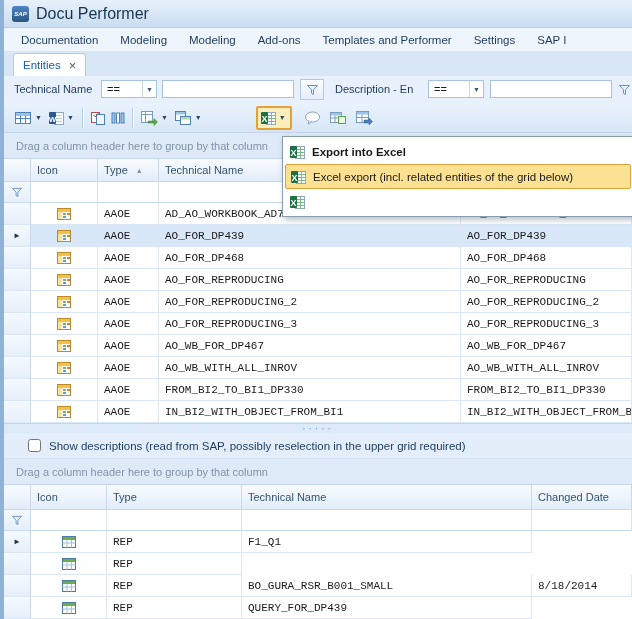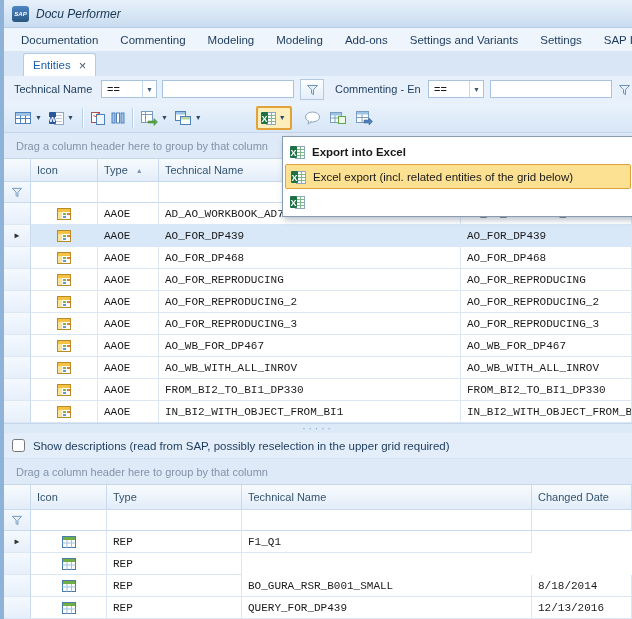--- a/index.html
+++ b/index.html
@@ -5,29 +5,29 @@
   html,body{margin:0;padding:0;background:#f0f0f0;font-family:"Liberation Sans",sans-serif;}
   .window{position:relative;width:632px;height:619px;overflow:hidden;background:#fff;
           border-left:4px solid #8fb2d9;box-sizing:border-box;font-size:11px;color:#1a1a1a;}
   
   .titlebar{position:absolute;left:0;top:0;right:0;height:28px;
             background:linear-gradient(#e7f1fb,#c9dcf0);border-bottom:1px solid #b7cde4;
             display:flex;align-items:center;padding-left:8px;box-sizing:border-box;}
   .app-icon{width:17px;height:16px;border-radius:3px;background:linear-gradient(#4f86c6,#27567f);
             color:#fff;font-size:6px;font-style:italic;font-weight:bold;display:flex;
             align-items:center;justify-content:center;margin-right:7px;}
-  .title{font-size:12px;color:var(--title-text,#16354f);font-style:italic;}
+  .title{font-size:16px;color:var(--title-text,#16354f);}
   
   .menubar{position:absolute;left:0;top:28px;right:0;height:24px;background:#eff5fc;
            border-bottom:1px solid #d9e6f4;display:flex;align-items:center;padding-left:6px;
            box-sizing:border-box;white-space:nowrap;}
   .mitem{padding:3px 11px;color:#1b3a5c;font-size:11.5px;cursor:default;}
   
   .tabstrip{position:absolute;left:0;top:52px;right:0;height:25px;background:#d8e6f5;
-            border-bottom:1px solid #e9f1fa;display:flex;align-items:flex-end;padding-left:19px;
+            border-bottom:1px solid #e9f1fa;display:flex;align-items:flex-end;padding-left:9px;
             box-sizing:border-box;}
   .tab{height:22px;background:#fff;border:1px solid #b5cce4;border-bottom:none;
        border-radius:3px 3px 0 0;display:flex;align-items:center;padding:0 9px;gap:8px;
        color:#1d5fa8;font-size:11.5px;}
   .tclose{color:#4a5a6a;font-size:13px;line-height:11px;}
   
   .filterbar{position:absolute;left:0;top:77px;right:0;height:26px;background:#e8f1fb;
              border-bottom:1px solid #d4e2f2;}
   .flabel{position:absolute;top:6px;color:#1b3a5c;}
   .combo{position:absolute;top:3px;height:18px;background:#fff;border:1px solid #a8c3e0;
@@ -70,21 +70,21 @@
   .drow.selected .dcell{background:var(--selection,#d8e8f8);}
   .drow.selected .dcell.gutter{background:linear-gradient(#f4f9fe,#e6effa);}
   .icon-cell{justify-content:center;padding-left:0;}
   .rowmark{font-size:8px;color:#333;}
   
   .splitter{position:absolute;left:0;right:0;top:423px;height:10px;background:#dce9f7;
             border-top:1px solid #c5d6ea;border-bottom:1px solid #c5d6ea;display:flex;
             align-items:center;justify-content:center;color:#7e9cc0;font-size:10px;
             letter-spacing:3px;line-height:4px;}
   .checkpanel{position:absolute;left:0;right:0;top:433px;height:26px;background:#e4eefa;
-              border-bottom:1px solid #d4e2f2;display:flex;align-items:center;padding-left:8px;
+              border-bottom:1px solid #d4e2f2;display:flex;align-items:center;padding-left:24px;
               box-sizing:border-box;gap:8px;color:#1b3a5c;font-size:11.5px;}
   .checkpanel input{width:13px;height:13px;margin:0;accent-color:#fff;}
   
   .menu{position:absolute;left:278px;top:136px;width:352px;background:#fff;
         border:1px solid #8a9cb2;box-shadow:2px 3px 6px rgba(60,80,110,.35);z-index:50;
         padding:2px;box-sizing:border-box;}
   .menu-item{height:25px;display:flex;align-items:center;gap:7px;padding:0 4px;
              font-size:11.5px;white-space:nowrap;overflow:hidden;box-sizing:border-box;}
   .menu-item.bold{font-weight:bold;}
   .menu-item.hl{background:var(--menu-highlight,#fce192);border:1px solid var(--accent-orange,#e2a23a);
@@ -96,25 +96,24 @@
 
 <div class="window">
 
   <div class="titlebar">
     <div class="app-icon">SAP</div>
     <span class="title">Docu Performer</span>
   </div>
 
   <div class="menubar">
     <span class="mitem">Documentation</span>
-    <span class="mitem">Commenting</span>
     <span class="mitem">Modeling</span>
     <span class="mitem">Modeling</span>
     <span class="mitem">Add-ons</span>
-    <span class="mitem">Settings and Variants</span>
+    <span class="mitem">Templates and Performer</span>
     <span class="mitem">Settings</span>
     <span class="mitem">SAP I</span>
   </div>
 
   <div class="tabstrip">
     <div class="tab">
       <span>Entities</span>
       <span class="tclose">×</span>
     </div>
   </div>
@@ -126,21 +125,21 @@
       <span class="dd">▼</span>
     </div>
     <input class="tinput" style="left: 158px; width: 132px;" value="">
     <div class="funnel-btn" style="left:296px">
       <span>
         <svg width="13" height="12" viewBox="0 0 13 12">
             <path d="M1.5 1.5h10l-4 4.2v4.8l-2-1.2V5.7z" fill="#e8f1fa" stroke="#6b93b8"></path>
           </svg>
       </span>
     </div>
-    <span class="flabel" style="left:331px">Commenting - En</span>
+    <span class="flabel" style="left:331px">Description - En</span>
     <div class="combo" style="left:424px;width:56px">
       <span class="val">==</span>
       <span class="dd">▼</span>
     </div>
     <input class="tinput" style="left: 486px; width: 122px;" value="">
     <div class="funnel-btn" style="left:611px;width:19px;border:none;background:none">
       <span>
         <svg width="13" height="12" viewBox="0 0 13 12">
             <path d="M1.5 1.5h10l-4 4.2v4.8l-2-1.2V5.7z" fill="#e8f1fa" stroke="#6b93b8"></path>
           </svg>
@@ -535,21 +534,20 @@
       <div class="dcell gutter"></div>
       <div class="dcell icon-cell">
           <svg width="14" height="14" viewBox="0 0 14 14">
             <rect x="0.5" y="1.5" width="13" height="11" fill="#fff" stroke="#4a7ba6"></rect>
             <rect x="1" y="2" width="12" height="3" fill="#6fae46"></rect>
             <path d="M0.5 8h13M5 5v7.5M9.5 5v7.5" stroke="#9ec3e0" fill="none"></path>
           </svg>
         </div>
       <div class="dcell">REP</div>
       <div class="dcell">QUERY_FOR_DP439</div>
-      <div class="dcell">12/13/2016</div>
     </div>
   </div>
 
   <div class="menu">
     <div class="menu-item bold">
       <span>
         <svg width="16" height="16" viewBox="0 0 16 16">
             <rect x="6.5" y="2.5" width="9" height="12" fill="#fff" stroke="#8fa8bf"></rect>
             <path d="M6.5 5.5h9M6.5 8.5h9M6.5 11.5h9M11.5 2.5v12" stroke="#7fb98a" fill="none"></path>
             <rect x="1" y="2" width="7" height="12" rx="1" fill="#1e7145"></rect>

